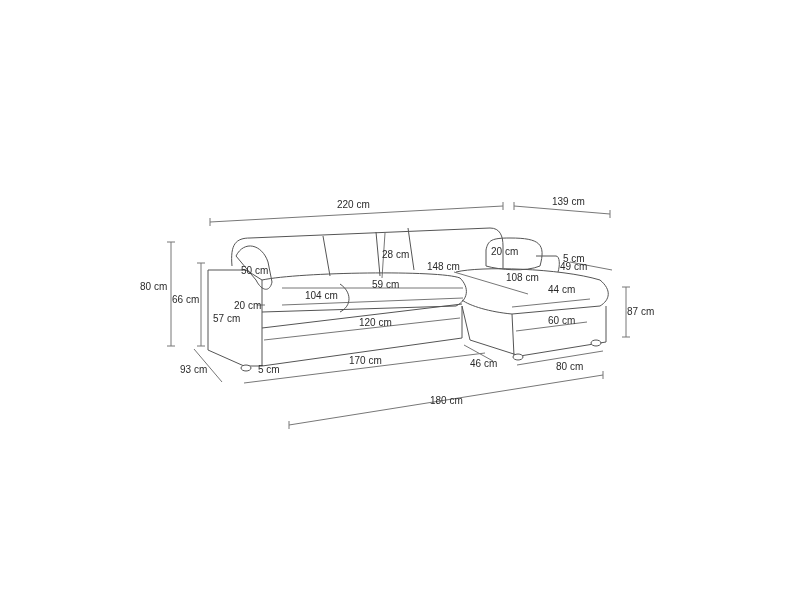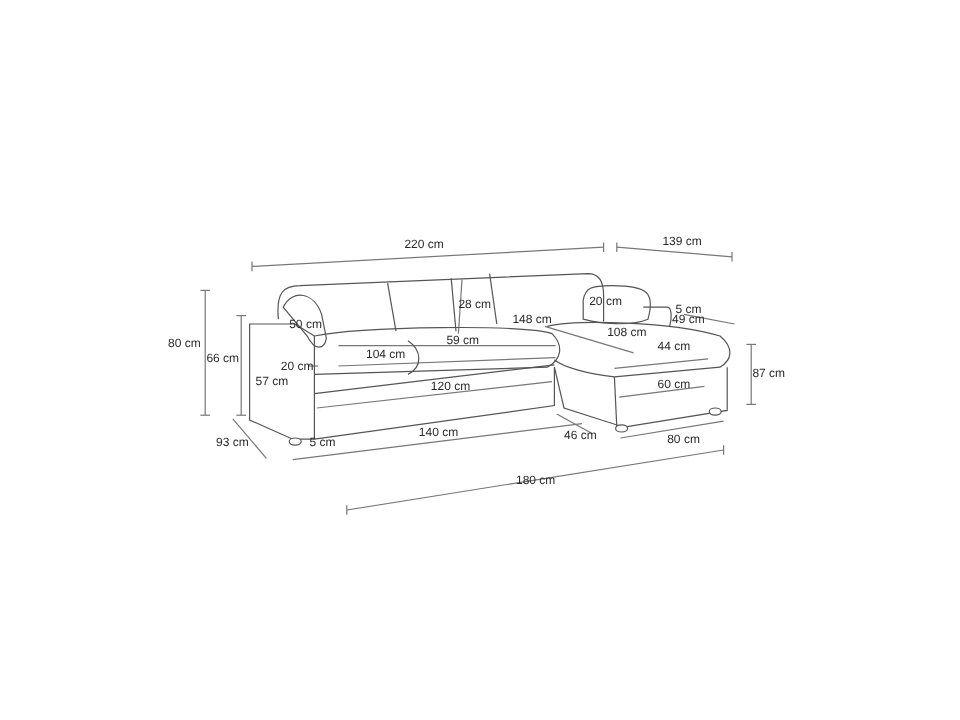--- a/index.html
+++ b/index.html
@@ -76,21 +76,21 @@
 <span class="lbl" style="left:172px;top:295px">66 cm</span>
 <span class="lbl" style="left:213px;top:314px">57 cm</span>
 <span class="lbl" style="left:180px;top:365px">93 cm</span>
 <span class="lbl" style="left:241px;top:266px">50 cm</span>
 <span class="lbl" style="left:234px;top:301px">20 cm</span>
 <span class="lbl" style="left:258px;top:365px">5 cm</span>
 <span class="lbl" style="left:305px;top:291px">104 cm</span>
 <span class="lbl" style="left:372px;top:280px">59 cm</span>
 <span class="lbl" style="left:382px;top:250px">28 cm</span>
 <span class="lbl" style="left:359px;top:318px">120 cm</span>
-<span class="lbl" style="left:349px;top:356px">140 cm</span>
+<span class="lbl" style="left:349px;top:356px">170 cm</span>
 <span class="lbl" style="left:427px;top:262px">148 cm</span>
 <span class="lbl" style="left:491px;top:247px">20 cm</span>
 <span class="lbl" style="left:563px;top:254px">5 cm</span>
 <span class="lbl" style="left:560px;top:262px">49 cm</span>
 <span class="lbl" style="left:506px;top:273px">108 cm</span>
 <span class="lbl" style="left:548px;top:285px">44 cm</span>
 <span class="lbl" style="left:627px;top:307px">87 cm</span>
 <span class="lbl" style="left:548px;top:316px">60 cm</span>
 <span class="lbl" style="left:470px;top:359px">46 cm</span>
 <span class="lbl" style="left:556px;top:362px">80 cm</span>

